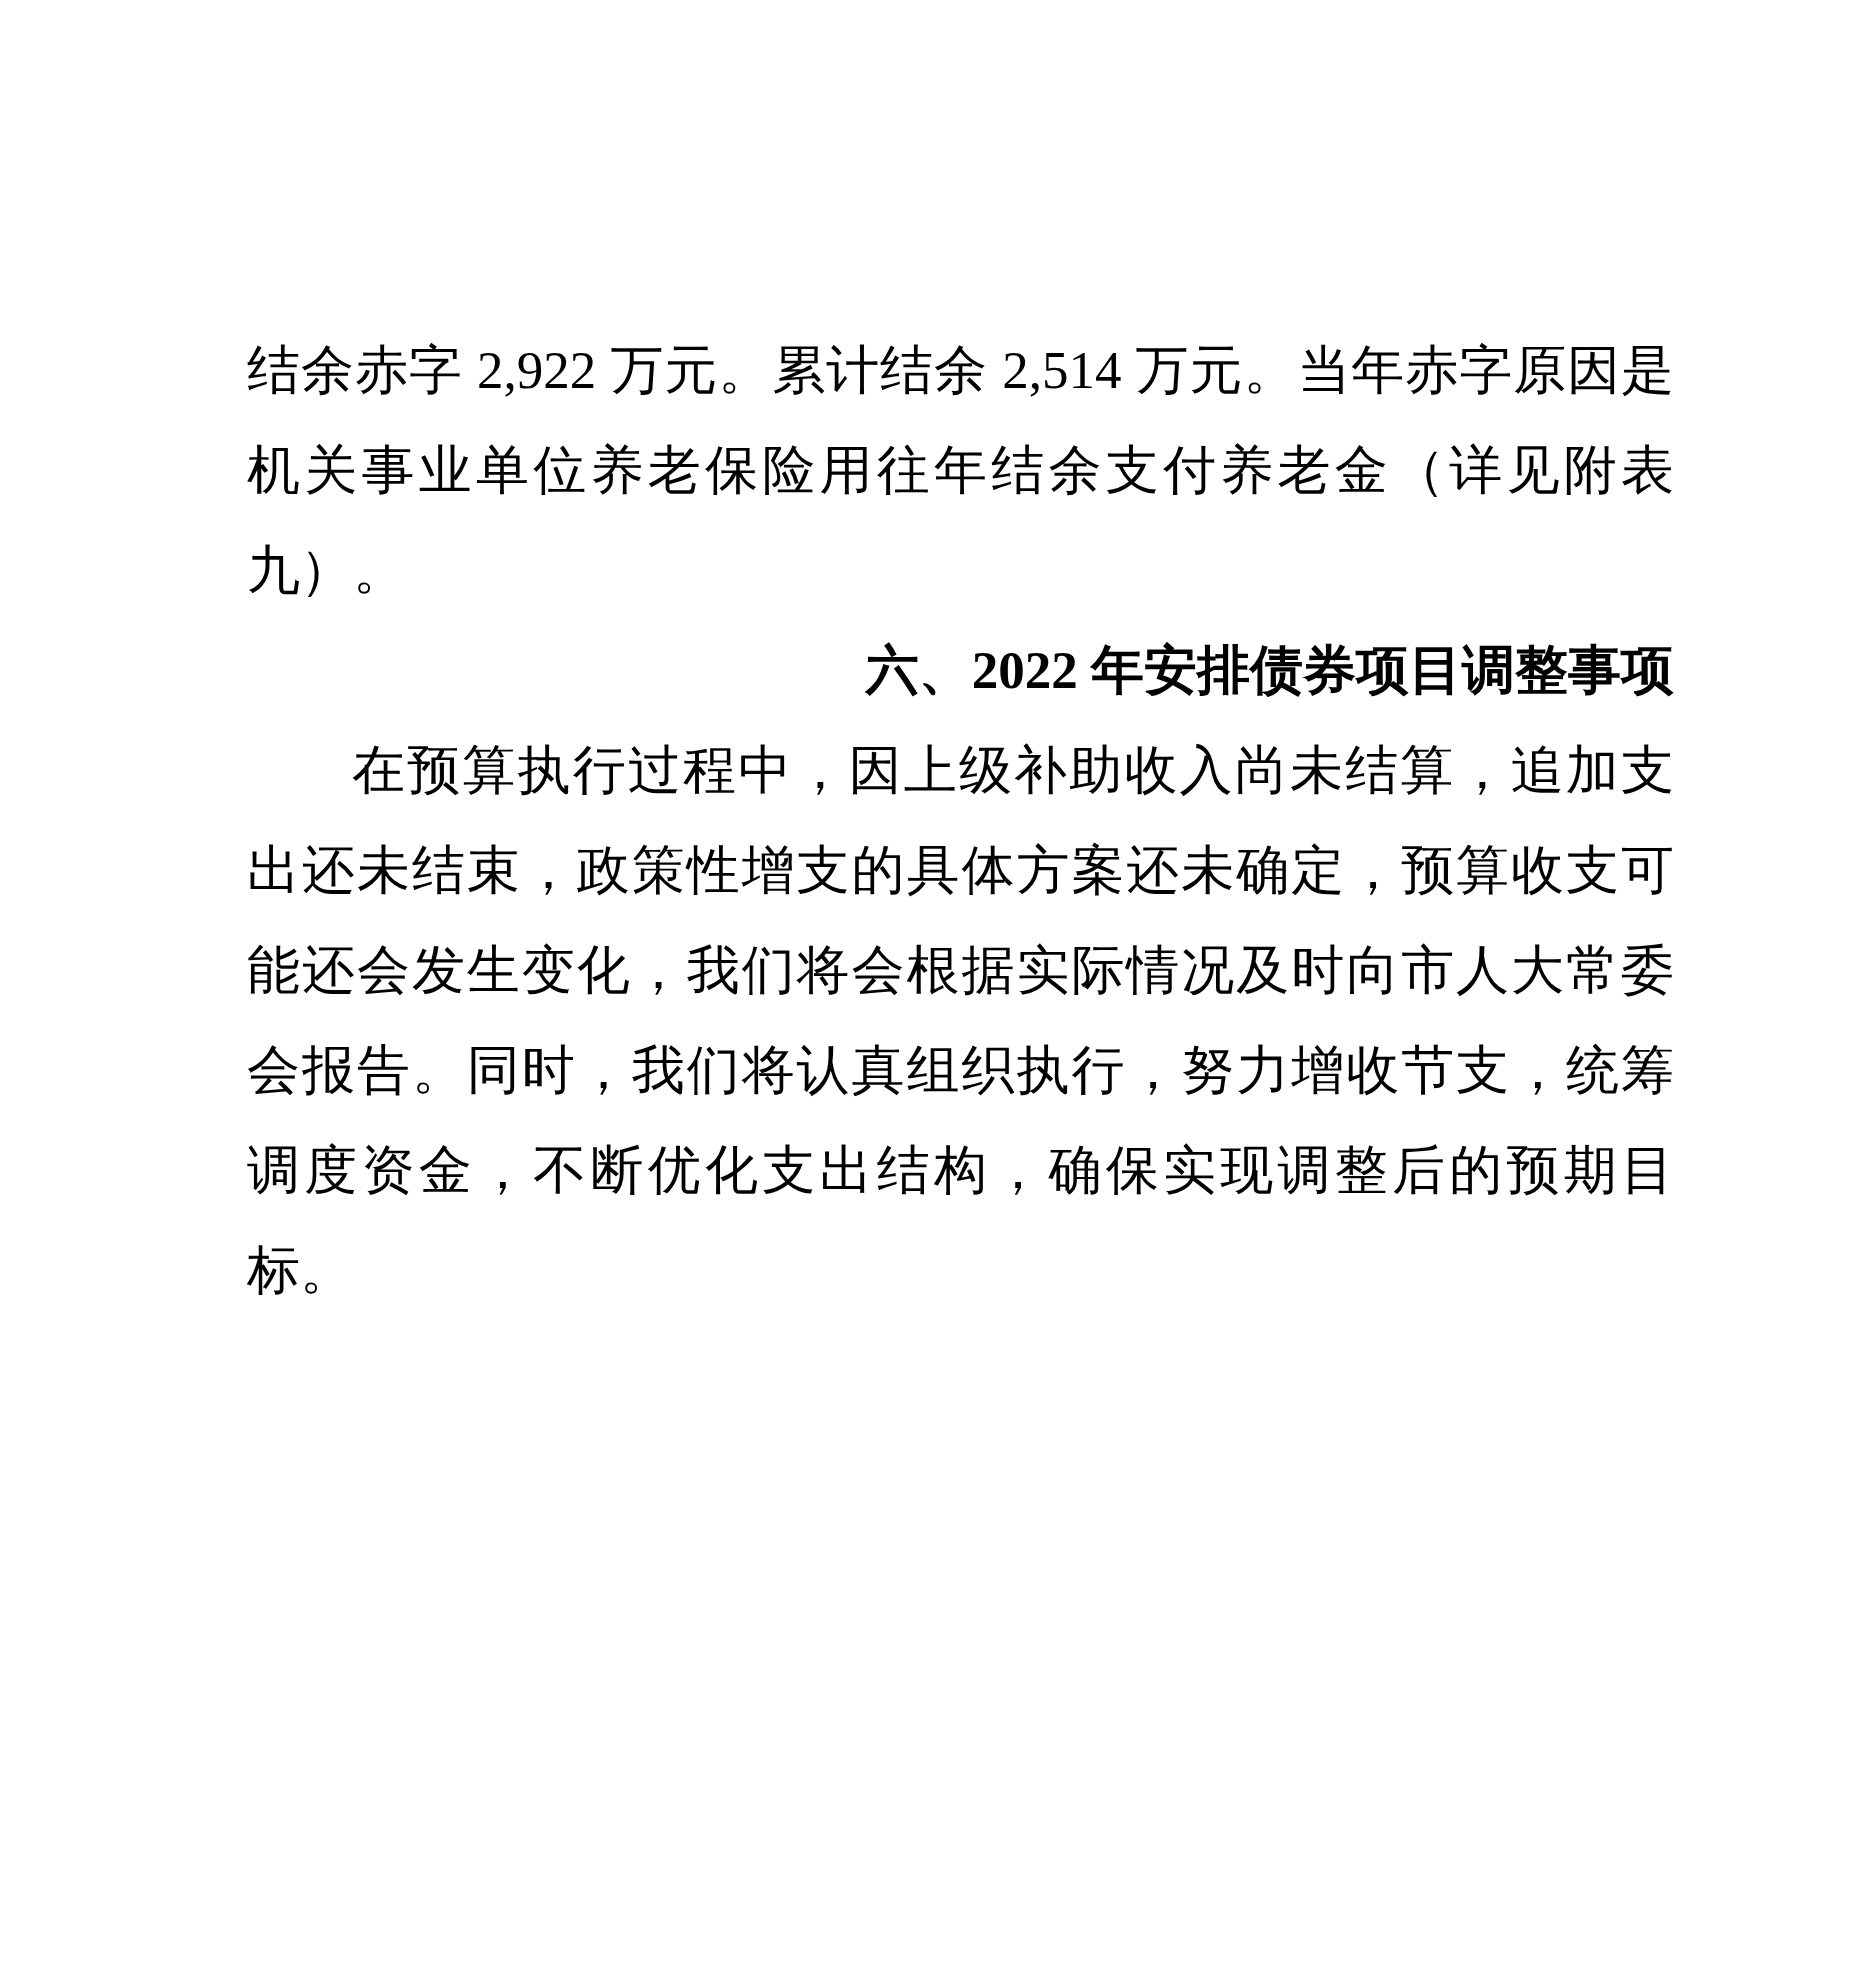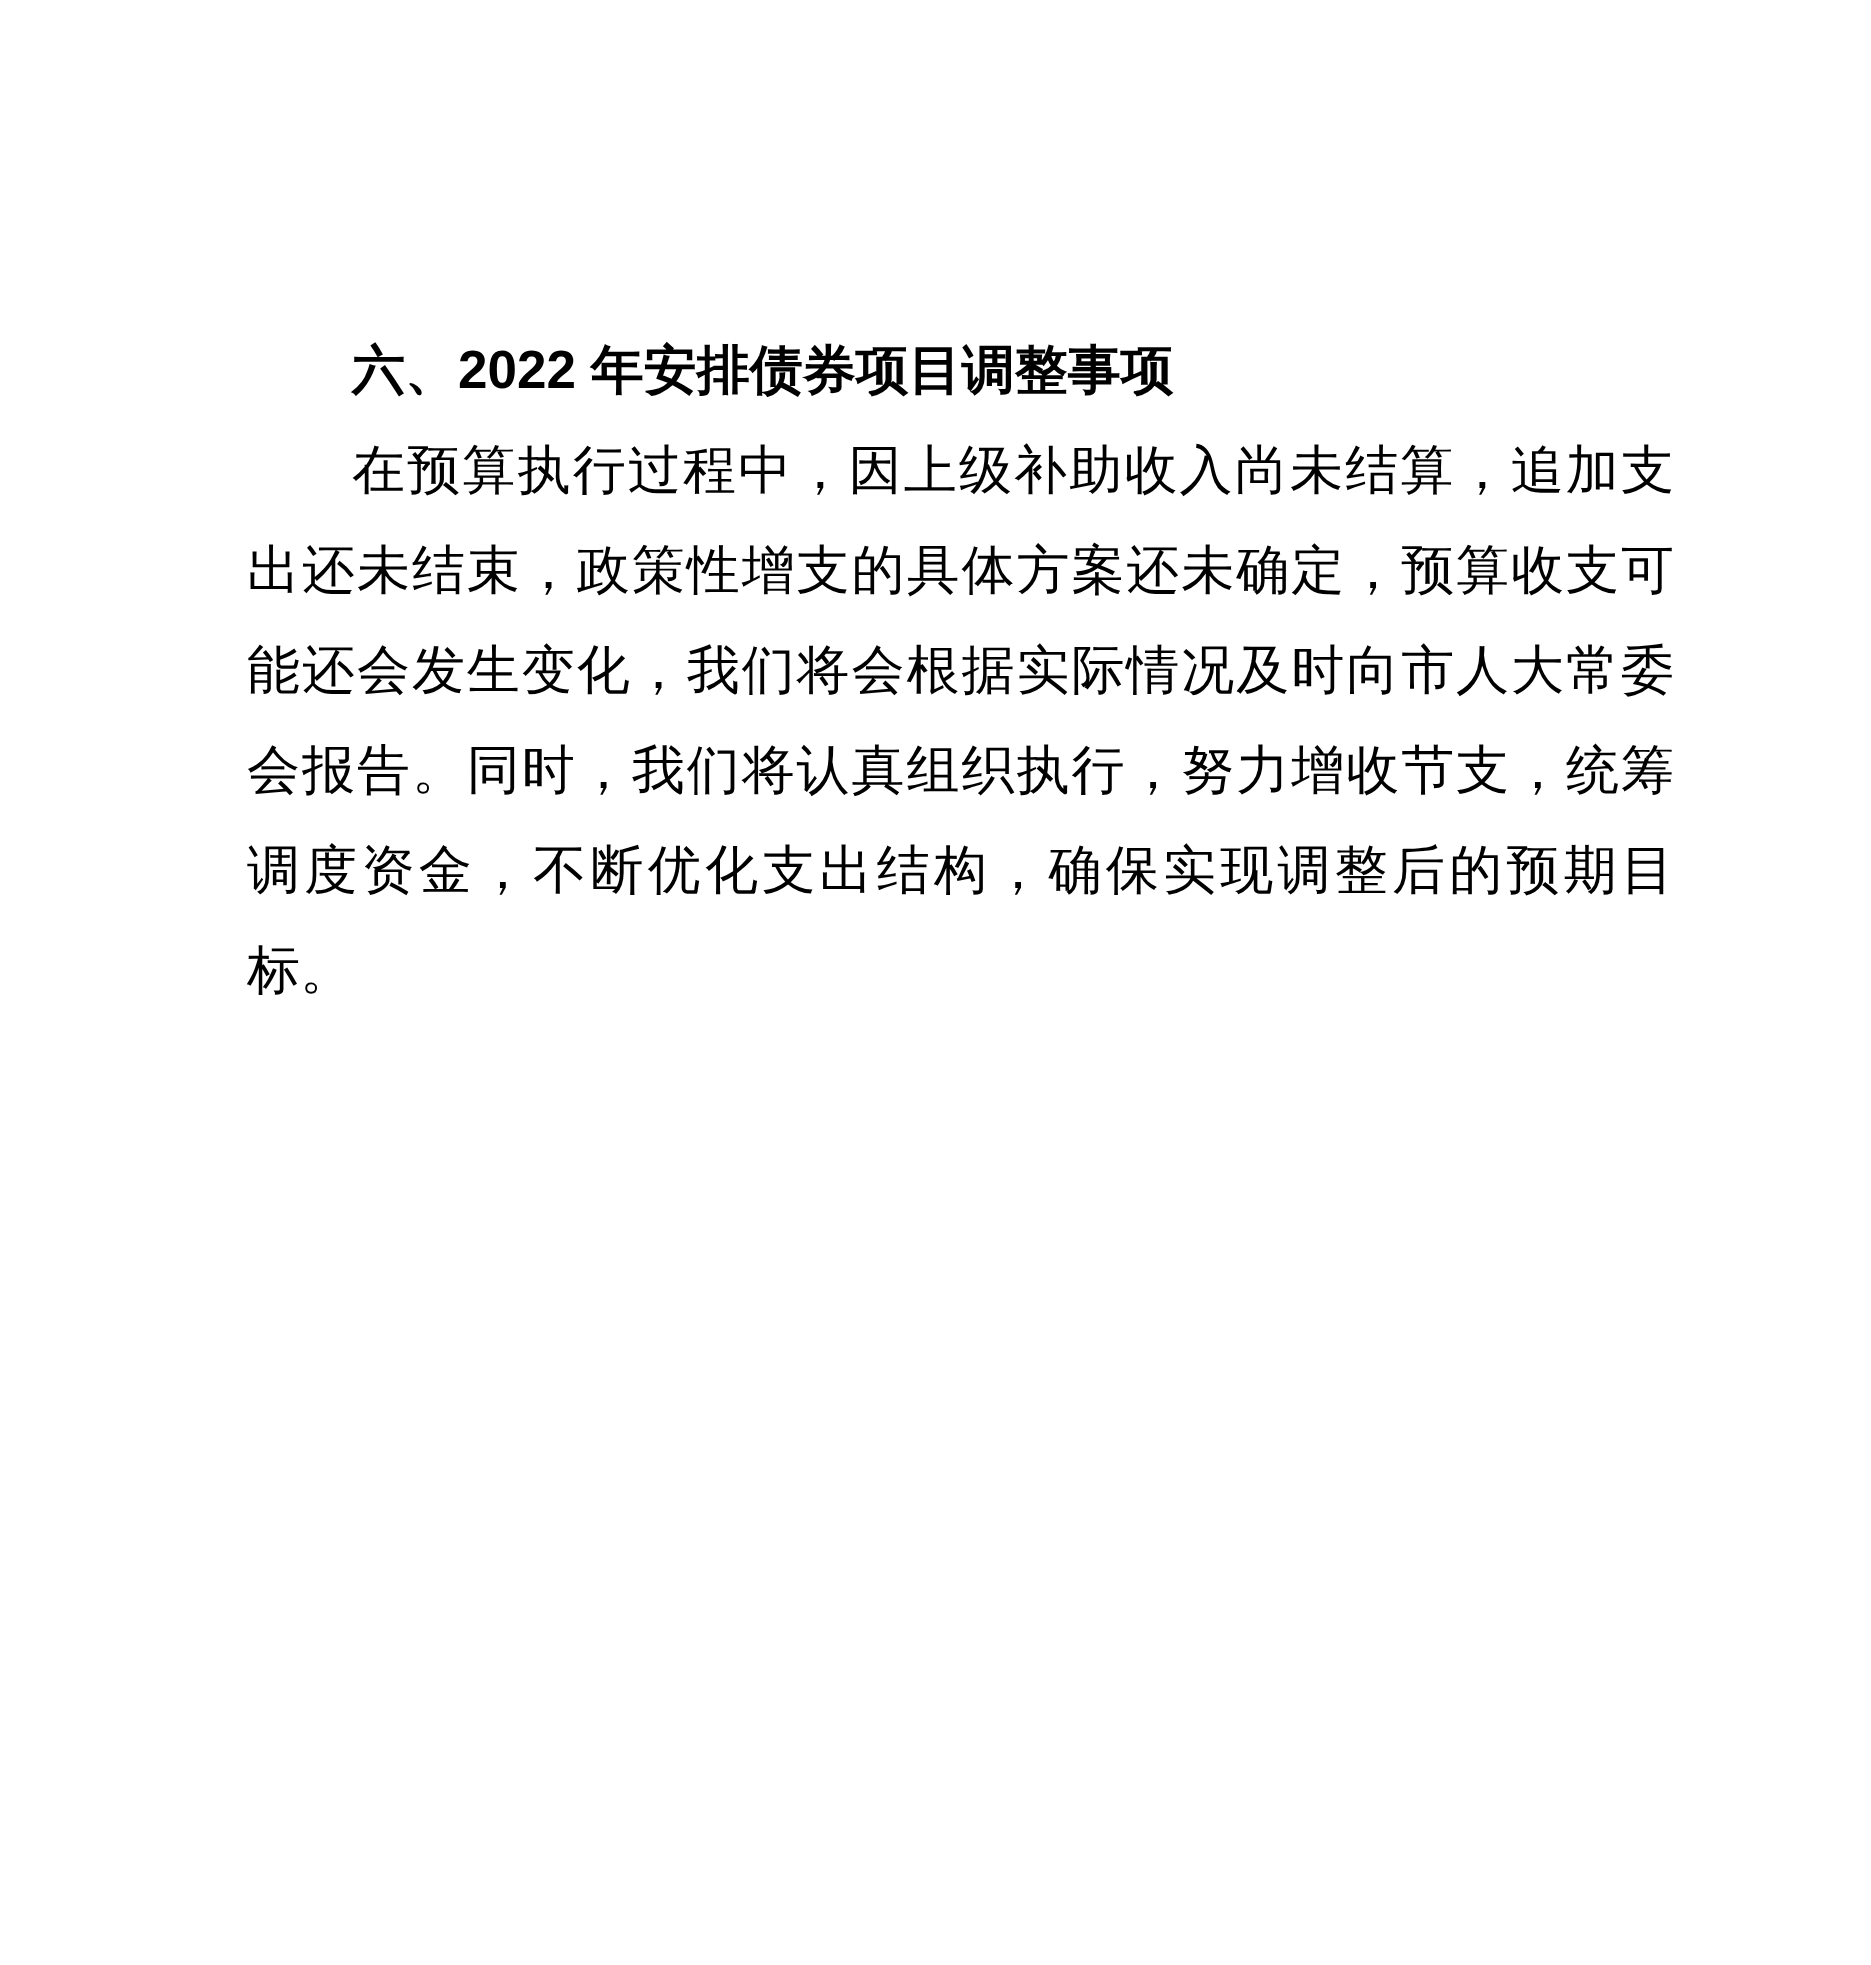--- a/index.html
+++ b/index.html
@@ -26,29 +26,30 @@
     line-height: 100px;
     text-align: justify;
     text-justify: inter-ideograph;
     color: #000000;
     word-break: break-all;
   }
   .para.indent {
     text-indent: 105px;
   }
   .para.heading {
-    font-family: Liberation Sans, sans-serif;
+    font-family: Liberation Serif, serif;
     font-weight: 700;
-    text-align: left;
+    text-align: right;
   }
 </style>
 </head>
 <body>
 
 <div class="doc-content">
+  <p class="para">结余赤字 2,922 万元。累计结余 2,514 万元。当年赤字原因是机关事业单位养老保险用往年结余支付养老金（详见附表九）。</p>
 
   <p class="para indent heading">六、2022 年安排债券项目调整事项</p>
 
 
   <p class="para indent">在预算执行过程中，因上级补助收入尚未结算，追加支出还未结束，政策性增支的具体方案还未确定，预算收支可能还会发生变化，我们将会根据实际情况及时向市人大常委会报告。同时，我们将认真组织执行，努力增收节支，统筹调度资金，不断优化支出结构，确保实现调整后的预期目标。</p>
 
 </div>
 
 
 </body></html>

